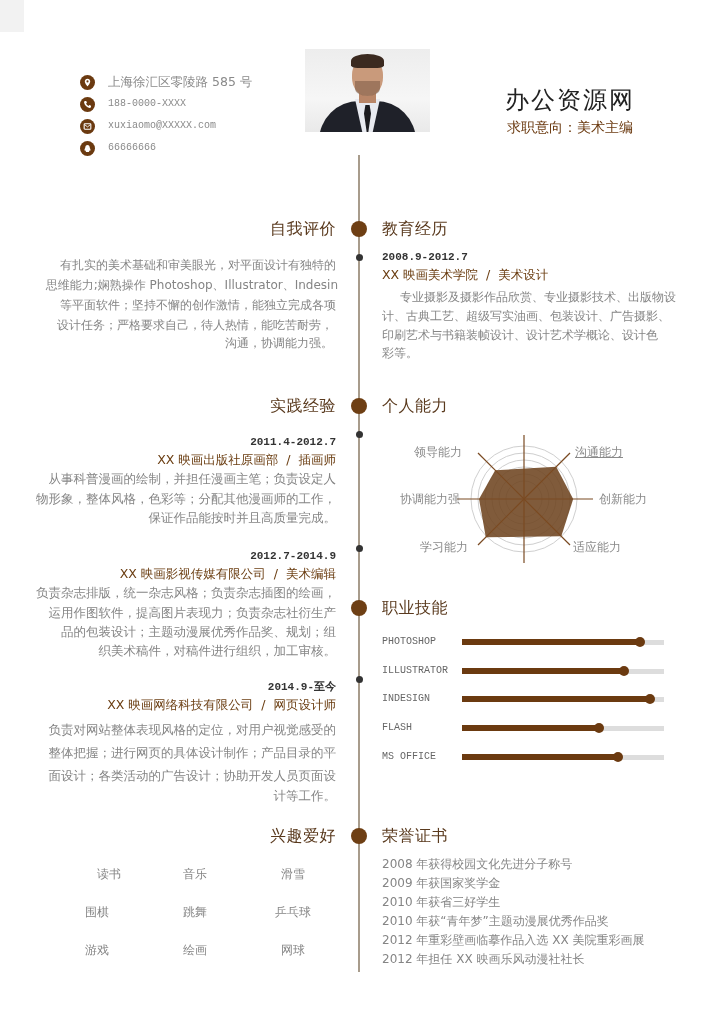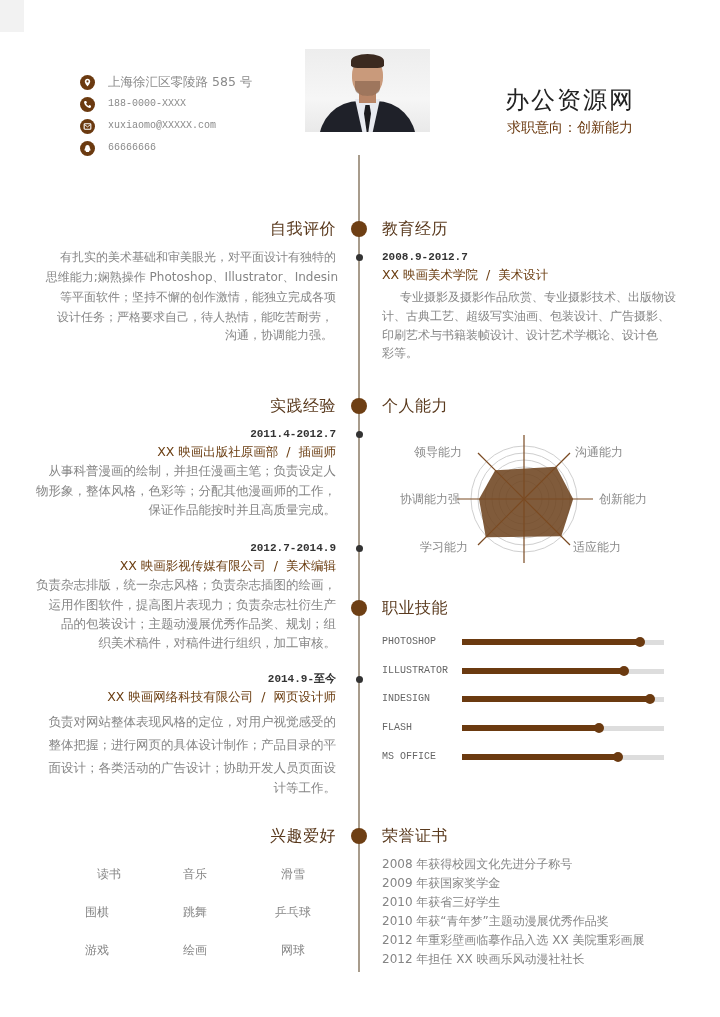--- a/index.html
+++ b/index.html
@@ -34,21 +34,21 @@
   
   .timeline { left:358px; top:155px; width:2px; height:817px; background:#a89c8c; }
   .dot-big { width:16px; height:16px; border-radius:50%; background:#6e3f14; }
   .dot-small { width:7px; height:7px; border-radius:50%; background:#333; }
 
   
   .h-left { right:384px; font-size:16px; letter-spacing:0.5px; color:#5a3a1e; line-height:20px; }
   .h-right { left:382px; font-size:16px; letter-spacing:0.5px; color:#5a3a1e; line-height:20px; }
 
   .body-text { font-size:12px; line-height:18px; color:#858585; }
-  .r { right:384px; text-align:right; }
+  .r { right:384px; text-align:right;margin-top:8px; }
   .l { left:382px; }
   .date { font-family:"Liberation Mono","DejaVu Sans Mono",monospace; font-weight:bold; font-size:11px; line-height:16px; color:#333; }
   .org { font-size:12.5px; line-height:16px; color:#6b3e12; }
   .org .sep { margin:0 8px; }
 
   
   .radar { left:454px; top:429px; width:140px; height:140px; }
   .radar-label { font-size:12px; color:#8a8a8a; line-height:16px; }
 
   
@@ -102,21 +102,21 @@
   <div class="suit"></div>
     <div class="shirt"></div>
     <div class="tie"></div>
   <div class="neck"></div>
     <div class="head"></div>
     <div class="beard"></div>
     <div class="hair"></div>
 </div>
 
 <div class="t name">办公资源网</div>
-<div class="t objective">求职意向：创新能力</div>
+<div class="t objective">求职意向：美术主编</div>
 
 <div class="abs timeline"></div>
 <div class="abs dot-big" style="left:351px;top:221px;"></div>
 <div class="abs dot-big" style="left:351px;top:398px;"></div>
 <div class="abs dot-big" style="left:351px;top:600px;"></div>
 <div class="abs dot-big" style="left:351px;top:828px;"></div>
 <div class="abs dot-small" style="left:355.5px;top:253.5px;"></div>
 <div class="abs dot-small" style="left:355.5px;top:430.5px;"></div>
 <div class="abs dot-small" style="left:355.5px;top:544.5px;"></div>
 <div class="abs dot-small" style="left:355.5px;top:675.5px;"></div>
@@ -191,21 +191,21 @@
     </g>
     <polygon id="radar-poly" points="102.2,37.8 119.2,70.0 107.3,107.3 31.8,108.2 25.0,70.0 41.2,41.2" fill="#6e4420" fill-opacity="0.88"></polygon>
     <g stroke="#7a4a22" stroke-width="1.2">
       <line x1="70" y1="6" x2="70" y2="134"></line>
       <line x1="3" y1="70" x2="139" y2="70"></line>
       <line x1="24" y1="24" x2="116" y2="116"></line>
       <line x1="116" y1="24" x2="24" y2="116"></line>
     </g>
   </svg>
   <div class="t radar-label" style="left:414px;top:444px;">领导能力</div>
-  <div class="t radar-label" style="left:575px;top:444px;">沟通能力</div>
+  <div class="t radar-label" style="left:575px;top:444px;text-decoration:underline;">沟通能力</div>
   <div class="t radar-label" style="left:400px;top:491px;">协调能力强</div>
   <div class="t radar-label" style="left:599px;top:491px;">创新能力</div>
   <div class="t radar-label" style="left:420px;top:539px;">学习能力</div>
   <div class="t radar-label" style="left:573px;top:539px;">适应能力</div>
 </section>
 
 <section>
   <div class="t h-right" style="top:598px;">职业技能</div>
   <div class="t skill-label" style="top:635px;">PHOTOSHOP</div>
   <div class="abs track" style="top:639.5px;">

